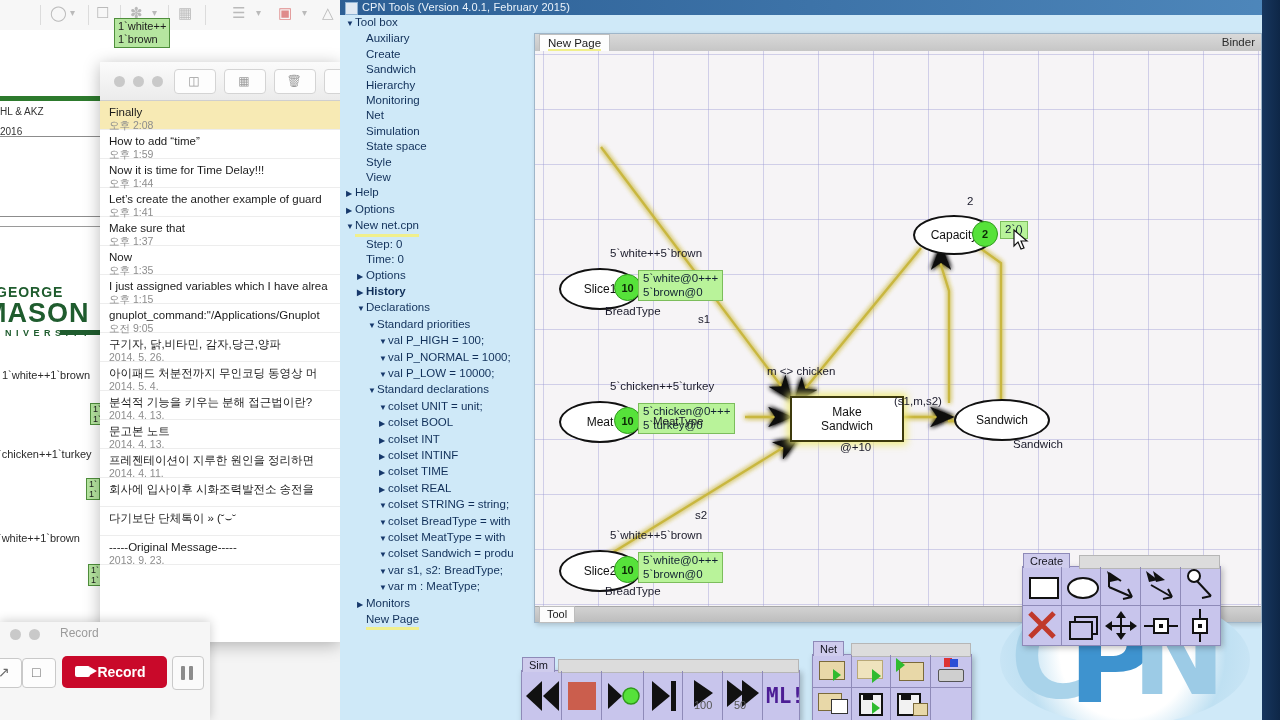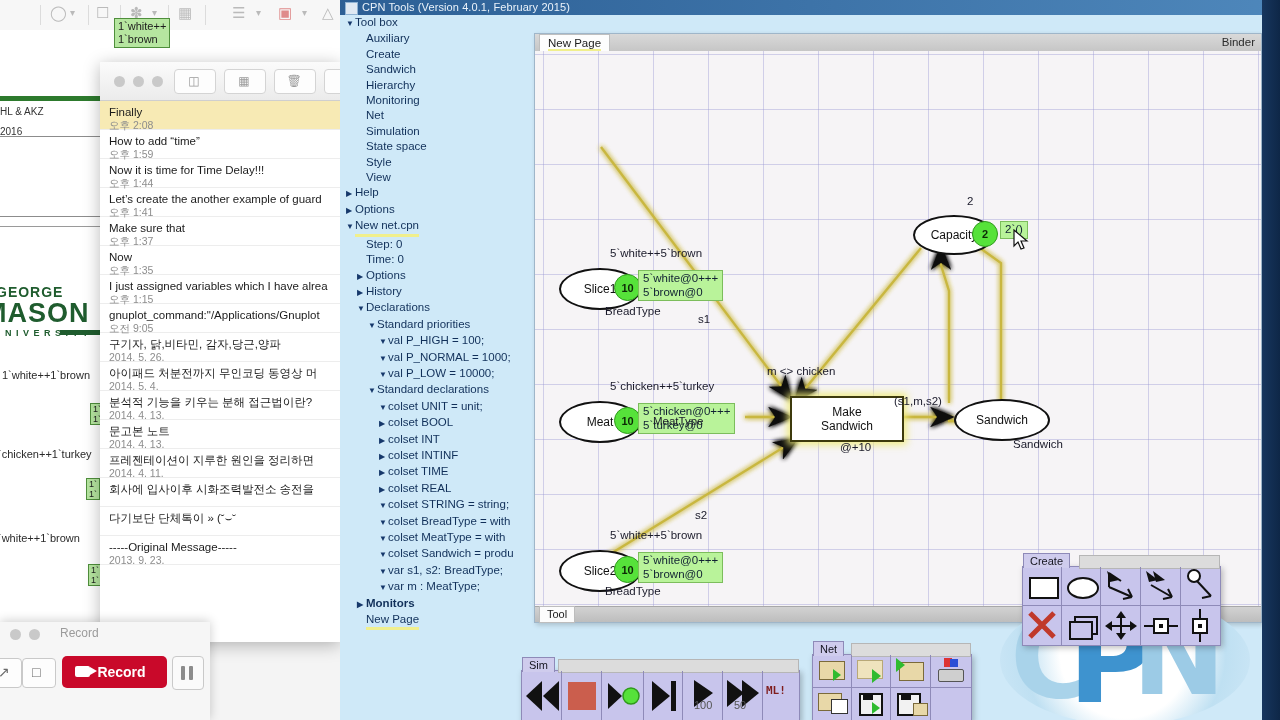--- a/index.html
+++ b/index.html
@@ -330,40 +330,40 @@
         <div class="tnode" style="padding-left: 13px;"><span class="tri"></span><span class="tlabel">Simulation</span></div>
         <div class="tnode" style="padding-left: 13px;"><span class="tri"></span><span class="tlabel">State space</span></div>
         <div class="tnode" style="padding-left: 13px;"><span class="tri"></span><span class="tlabel">Style</span></div>
         <div class="tnode" style="padding-left: 13px;"><span class="tri"></span><span class="tlabel">View</span></div>
         <div class="tnode" style="padding-left: 2px;"><span class="tri">▶</span><span class="tlabel">Help</span></div>
         <div class="tnode" style="padding-left: 2px;"><span class="tri">▶</span><span class="tlabel">Options</span></div>
         <div class="tnode" style="padding-left: 2px;"><span class="tri">▼</span><span class="tlabel hl">New net.cpn</span></div>
         <div class="tnode" style="padding-left: 13px;"><span class="tri"></span><span class="tlabel">Step: 0</span></div>
         <div class="tnode" style="padding-left: 13px;"><span class="tri"></span><span class="tlabel">Time: 0</span></div>
         <div class="tnode" style="padding-left: 13px;"><span class="tri">▶</span><span class="tlabel">Options</span></div>
-        <div class="tnode" style="padding-left: 13px;"><span class="tri">▶</span><span class="tlabel">History</span></div>
+        <div class="tnode" style="padding-left: 13px; font-weight: bold;"><span class="tri">▶</span><span class="tlabel">History</span></div>
         <div class="tnode" style="padding-left: 13px;"><span class="tri">▼</span><span class="tlabel">Declarations</span></div>
         <div class="tnode" style="padding-left: 24px;"><span class="tri">▼</span><span class="tlabel">Standard priorities</span></div>
         <div class="tnode" style="padding-left: 35px;"><span class="tri">▼</span><span class="tlabel">val P_HIGH = 100;</span></div>
         <div class="tnode" style="padding-left: 35px;"><span class="tri">▼</span><span class="tlabel">val P_NORMAL = 1000;</span></div>
         <div class="tnode" style="padding-left: 35px;"><span class="tri">▼</span><span class="tlabel">val P_LOW = 10000;</span></div>
         <div class="tnode" style="padding-left: 24px;"><span class="tri">▼</span><span class="tlabel">Standard declarations</span></div>
         <div class="tnode" style="padding-left: 35px;"><span class="tri">▼</span><span class="tlabel">colset UNIT = unit;</span></div>
         <div class="tnode" style="padding-left: 35px;"><span class="tri">▶</span><span class="tlabel">colset BOOL</span></div>
         <div class="tnode" style="padding-left: 35px;"><span class="tri">▶</span><span class="tlabel">colset INT</span></div>
         <div class="tnode" style="padding-left: 35px;"><span class="tri">▶</span><span class="tlabel">colset INTINF</span></div>
         <div class="tnode" style="padding-left: 35px;"><span class="tri">▶</span><span class="tlabel">colset TIME</span></div>
         <div class="tnode" style="padding-left: 35px;"><span class="tri">▶</span><span class="tlabel">colset REAL</span></div>
         <div class="tnode" style="padding-left: 35px;"><span class="tri">▼</span><span class="tlabel">colset STRING = string;</span></div>
         <div class="tnode" style="padding-left: 35px;"><span class="tri">▼</span><span class="tlabel">colset BreadType = with</span></div>
         <div class="tnode" style="padding-left: 35px;"><span class="tri">▼</span><span class="tlabel">colset MeatType = with </span></div>
         <div class="tnode" style="padding-left: 35px;"><span class="tri">▼</span><span class="tlabel">colset Sandwich = produ</span></div>
         <div class="tnode" style="padding-left: 35px;"><span class="tri">▼</span><span class="tlabel">var s1, s2: BreadType;</span></div>
         <div class="tnode" style="padding-left: 35px;"><span class="tri">▼</span><span class="tlabel">var m : MeatType;</span></div>
-        <div class="tnode" style="padding-left: 13px; font-weight: bold;"><span class="tri">▶</span><span class="tlabel">Monitors</span></div>
+        <div class="tnode" style="padding-left: 13px;"><span class="tri">▶</span><span class="tlabel">Monitors</span></div>
         <div class="tnode" style="padding-left: 13px;"><span class="tri"></span><span class="tlabel hl">New Page</span></div>
       </div>
 
     <div id="sheet">
       <div id="sheet-topbar">
         <span id="binder-label">Binder</span>
       </div>
       <div id="sheet-tab">
         <span class="u">New Page</span>
       </div>
@@ -577,21 +577,21 @@
     <span class="abs" style="left:11px;top:28px;font-size:11px;color:#555;">100</span>
   </div>
   <div class="pal-cell" style="left:201px;top:0;width:40px;height:50px;border-bottom:none;">
     <svg width="40" height="50">
         <path d="M4,9 L4,36 L21,22 Z" fill="#111"></path>
         <path d="M19,9 L19,36 L36,22 Z" fill="#111"></path>
       </svg>
     <span class="abs" style="left:11px;top:28px;font-size:11px;color:#555;">50</span>
   </div>
   <div class="pal-cell" style="left:241px;top:0;width:36px;height:50px;border-right:none;border-bottom:none;">
-    <span class="abs" style="left:3px;top:13px;font-size:11px;font-weight:bold;color:#7f1d1d;font-family:'DejaVu Sans Mono',monospace;">ML!</span>
+    <span class="abs" style="left:3px;top:13px;font-size:21px;font-weight:bold;color:#4c1d95;font-family:'DejaVu Sans Mono',monospace;">ML!</span>
   </div>
 </div>
 
 <div class="palette" id="pal-net" style="left:812px;top:654px;width:158px;height:66px;">
   <div class="pal-tab">
     <span>Net</span>
   </div>
   <div class="pal-tabfill" style="left:38px;width:118px;"></div>
   <div class="pal-cell" style="left:0;top:0;width:39px;height:33px;">
     <div class="abs" style="left:6px;top:6px;width:24px;height:17px;background:#e8d8a8;border:1.5px solid #7a6a3a;"></div>

